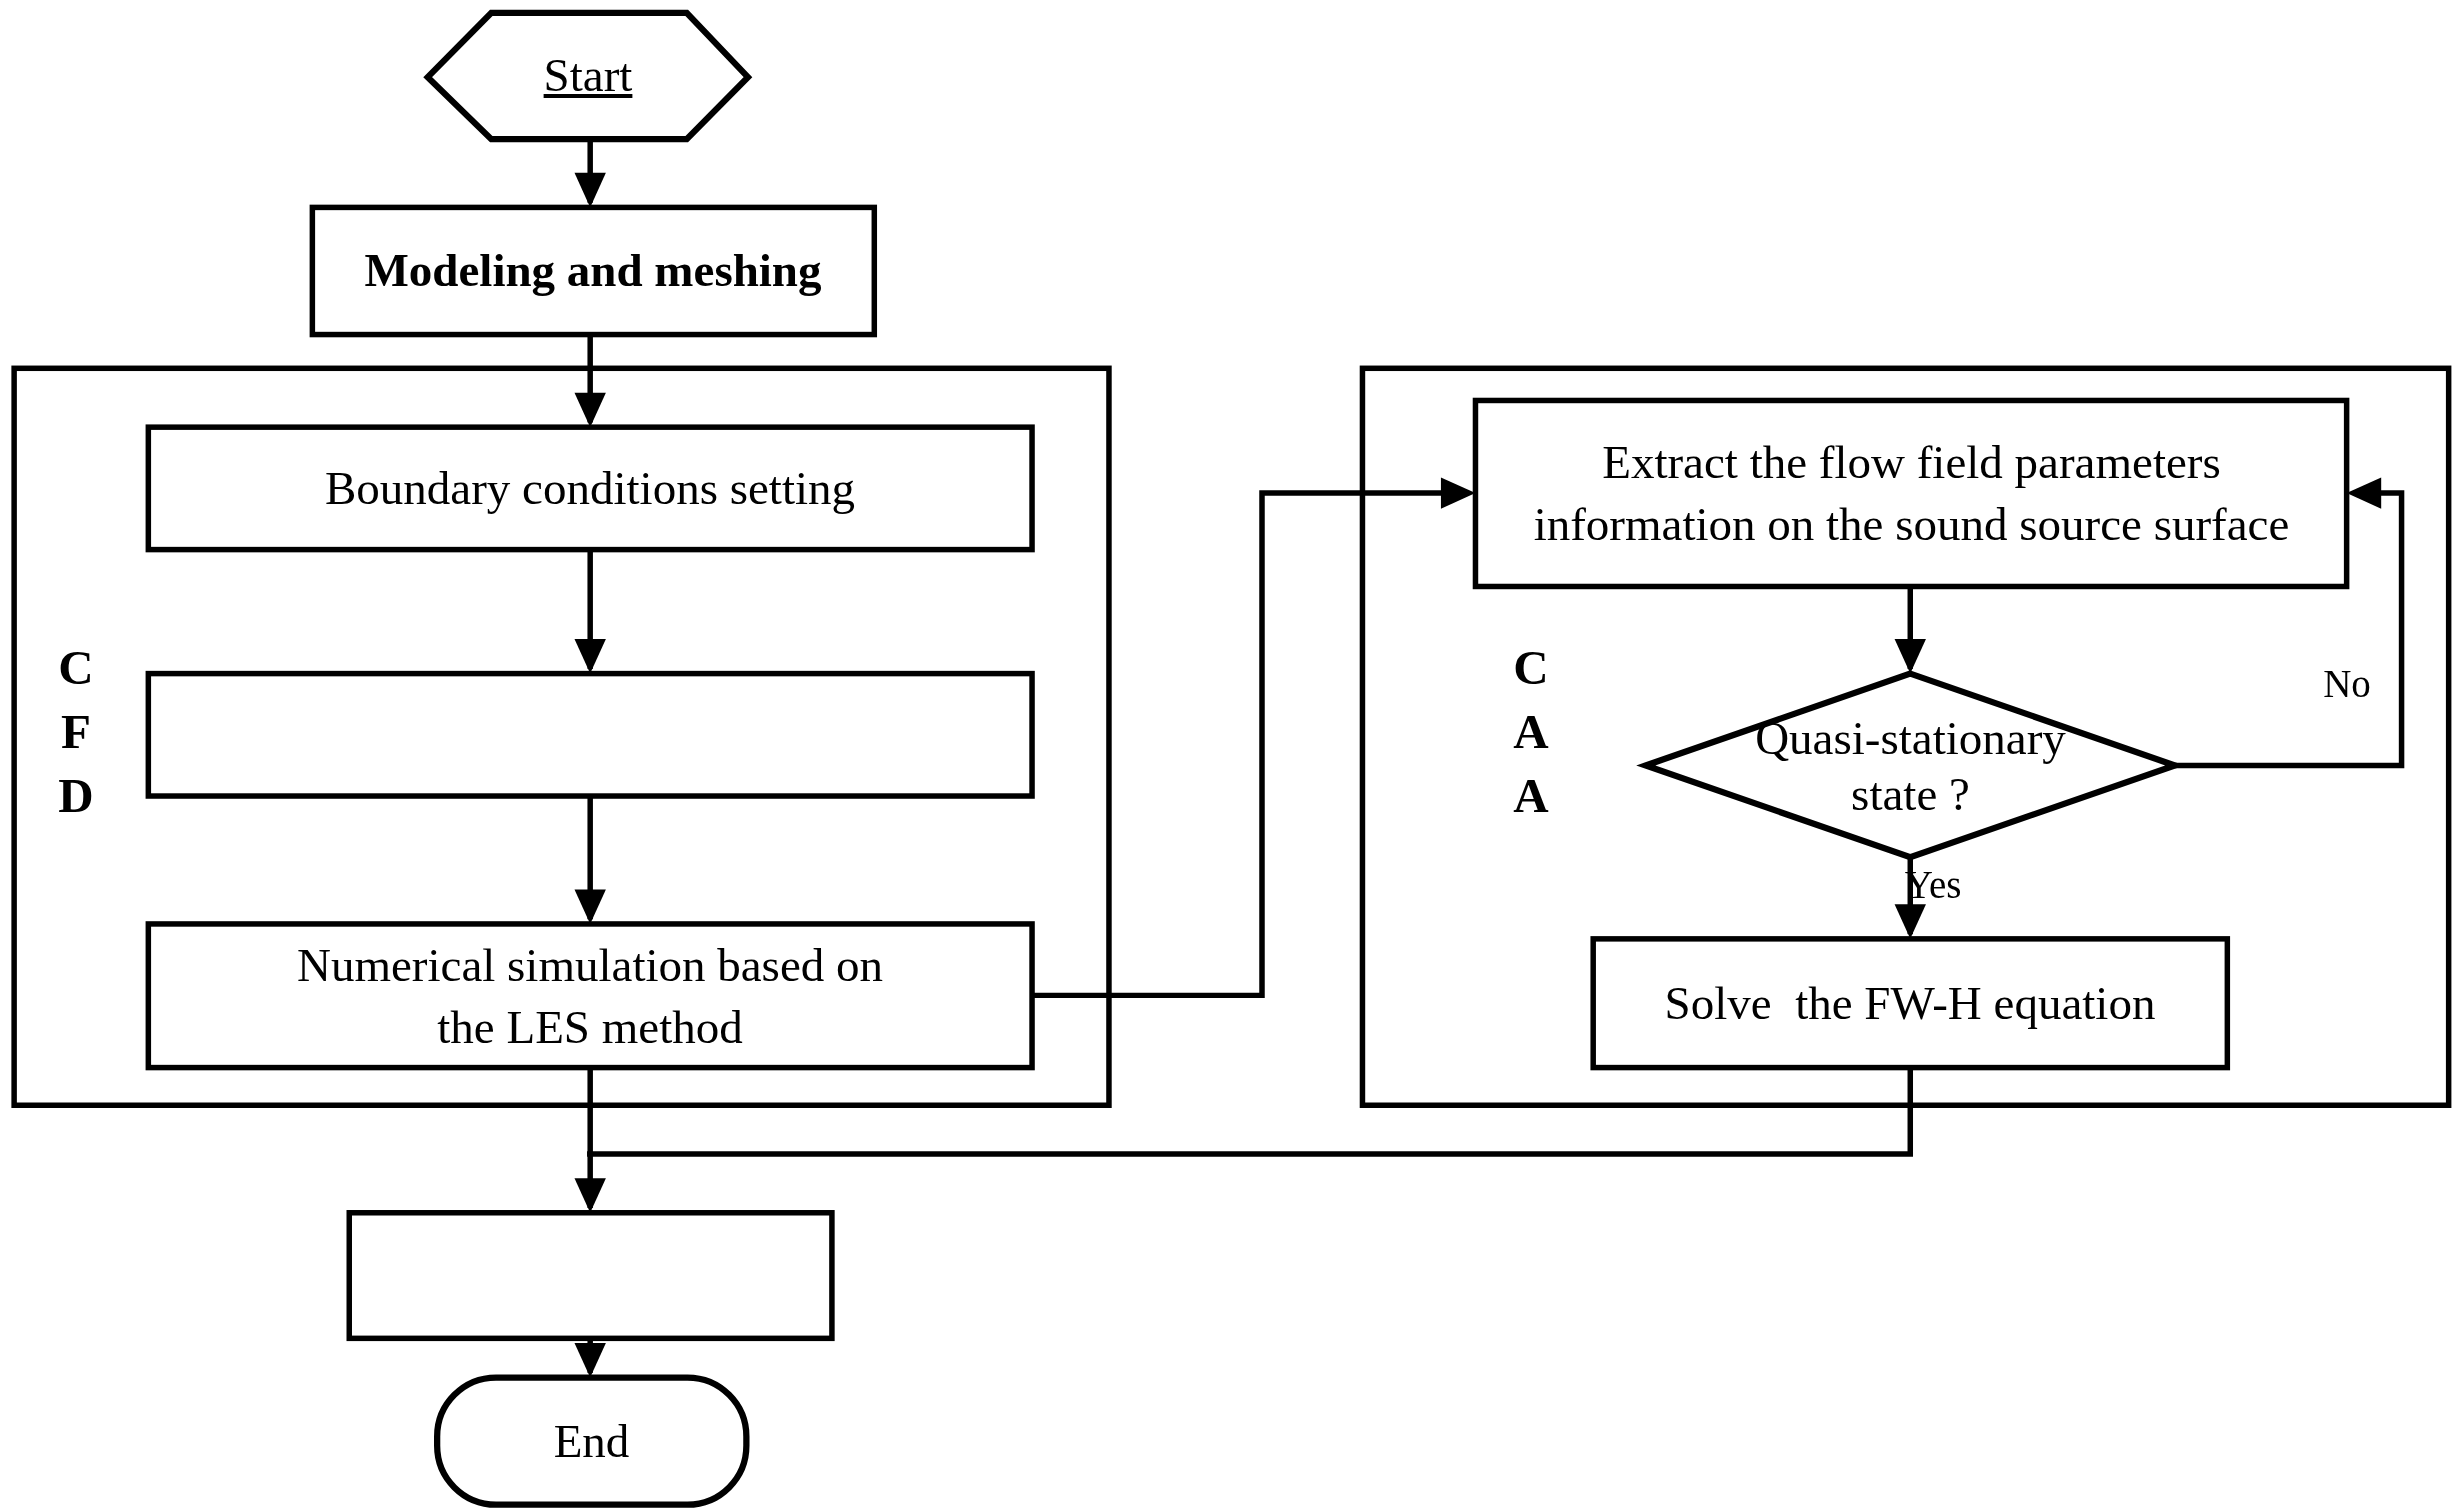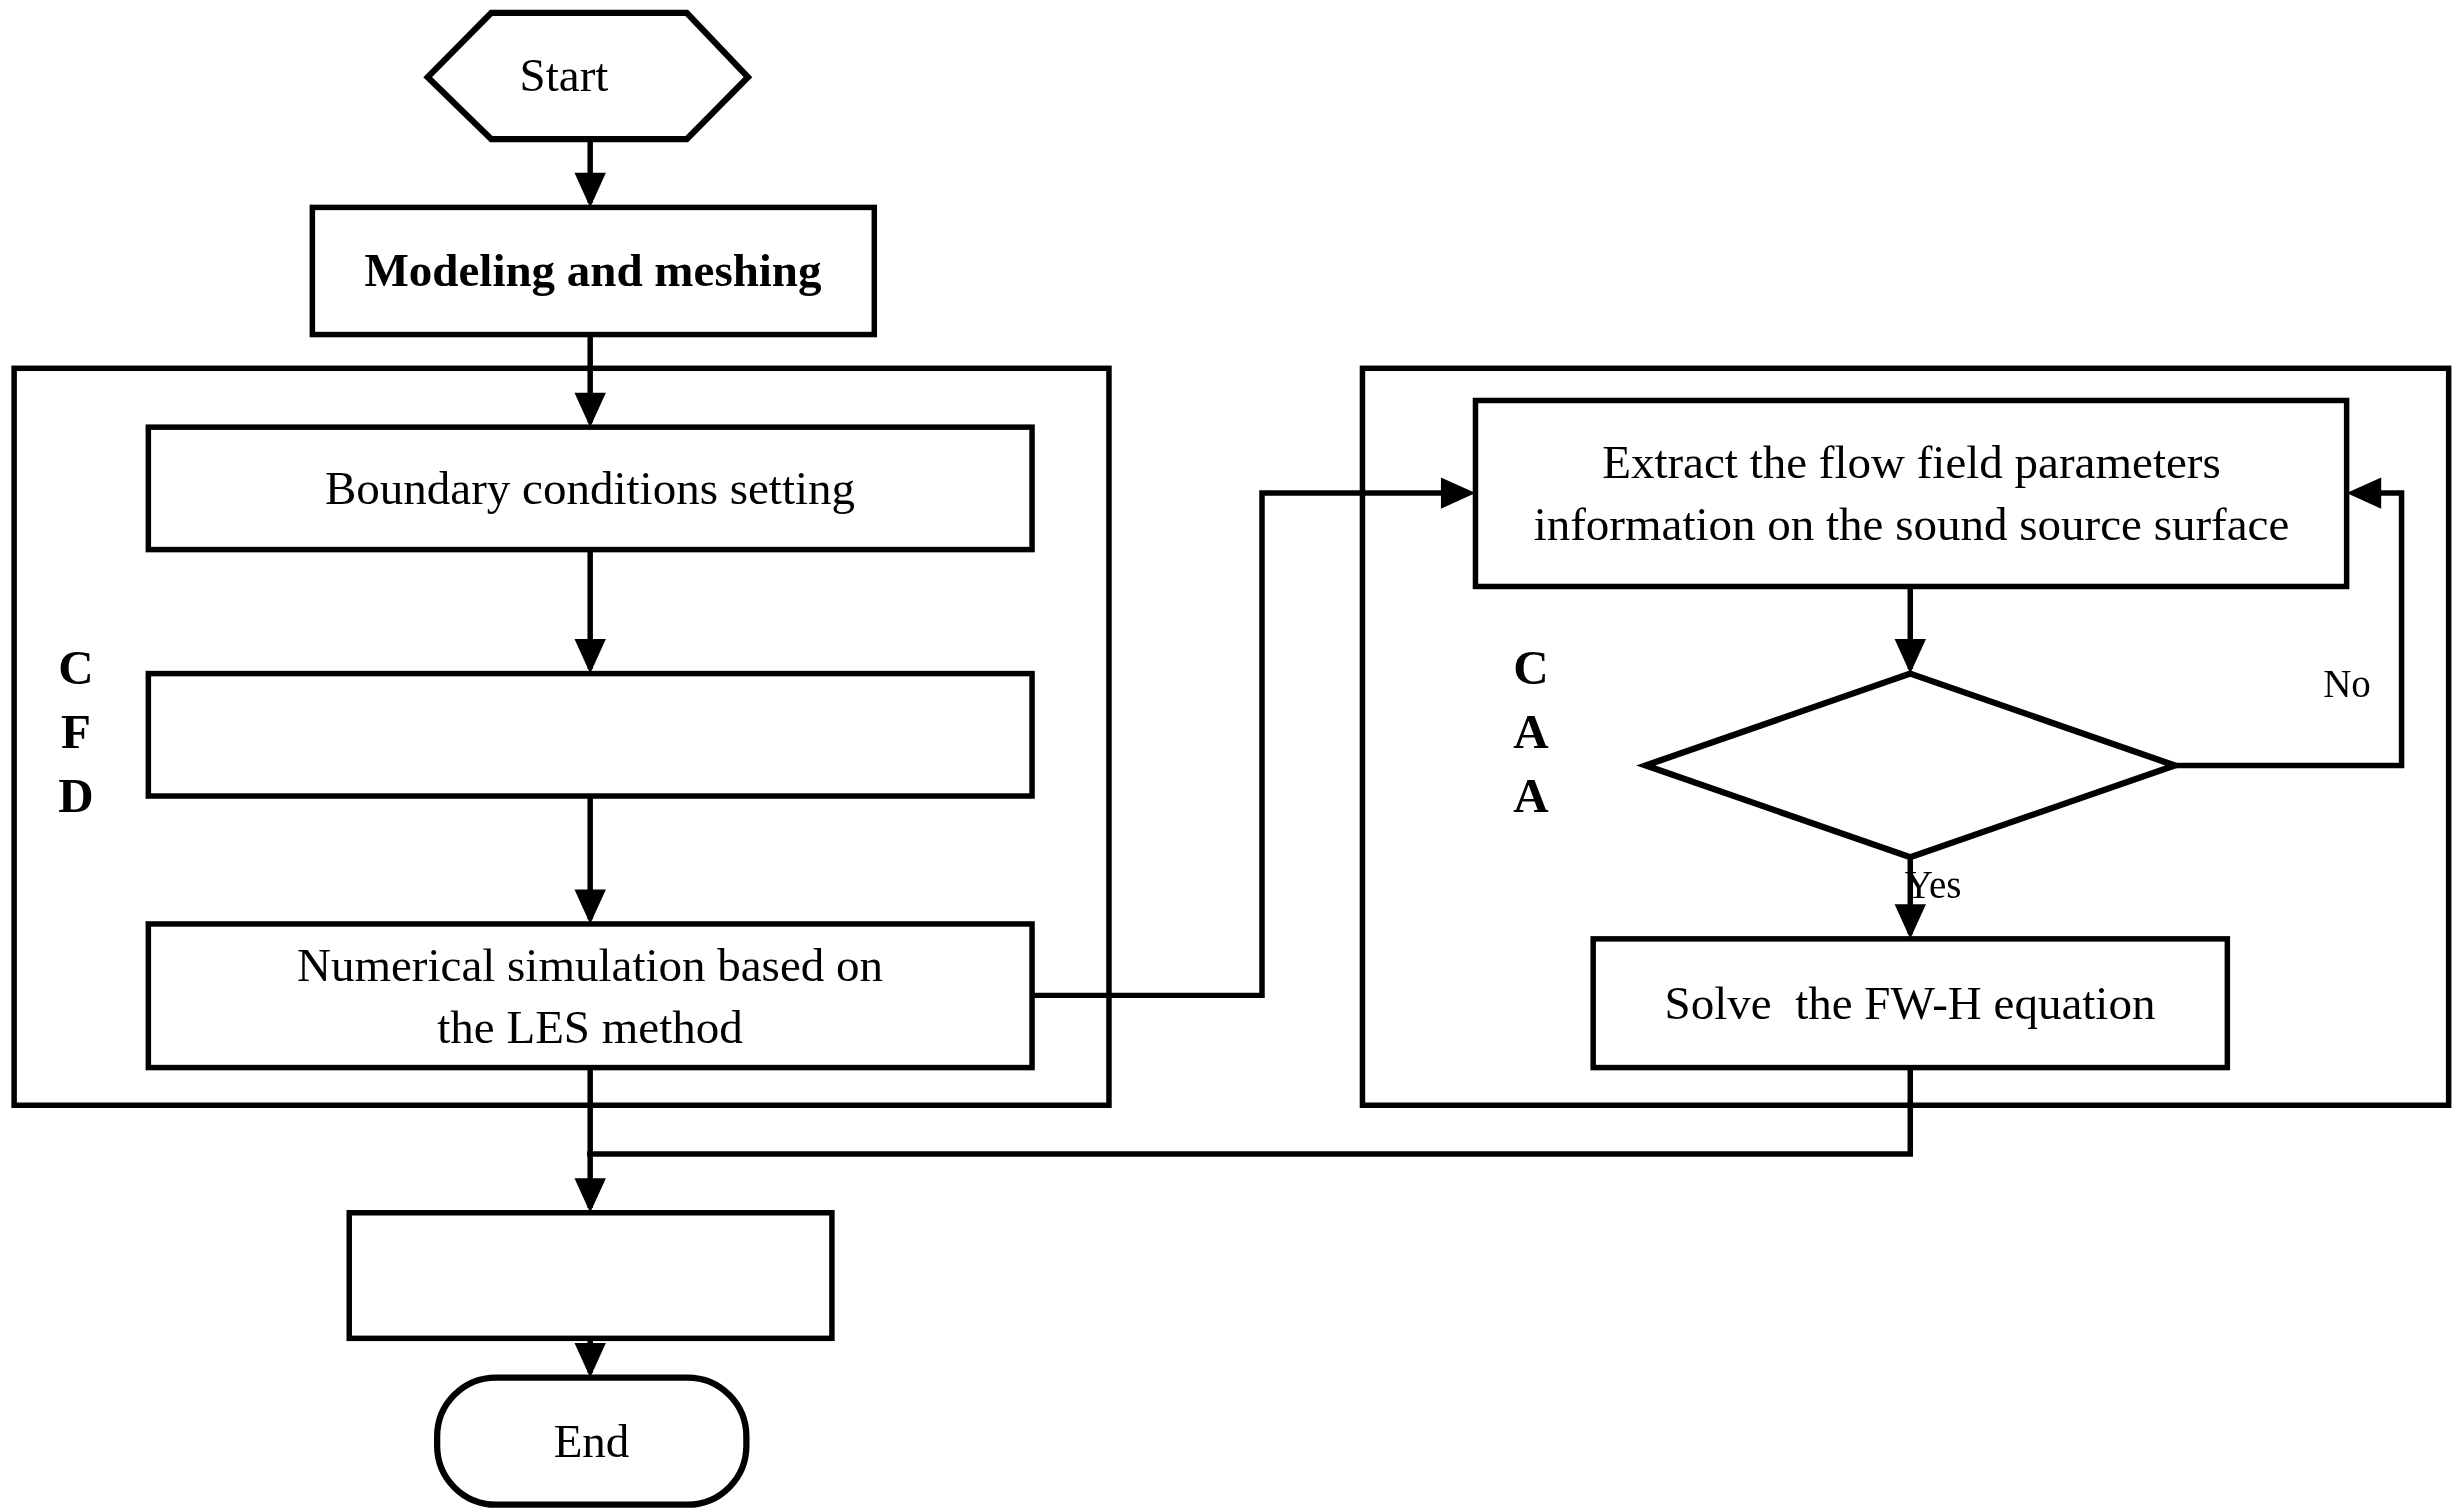--- a/index.html
+++ b/index.html
@@ -84,33 +84,35 @@
     <polygon points="752,858 732,814 772,814" fill="#000000"></polygon>
     <polygon points="752,1177 732,1133 772,1133" fill="#000000"></polygon>
     <polygon points="1880,628 1836,608 1836,648" fill="#000000"></polygon>
     <polygon points="2434,858 2414,814 2454,814" fill="#000000"></polygon>
     <polygon points="2434,1196 2414,1152 2454,1152" fill="#000000"></polygon>
     <polygon points="2990,628 3034,608 3034,648" fill="#000000"></polygon>
     <polygon points="752,1545 732,1501 772,1501" fill="#000000"></polygon>
     <polygon points="752,1755 732,1711 772,1711" fill="#000000"></polygon>
   </svg>
 
-  <div class="label" style="left:404px; top:12.6px; width:320px; height:126px;">Start</div>
+  <div class="label" style="left:428px; top:12.6px; width:320px; height:126px;text-decoration:underline;">Start</div>
 
   <div class="label" style="left:312px; top:207px; width:562px; height:127px;font-weight:bold;">Modeling and meshing</div>
 
   <div class="label" style="left:148px; top:427px; width:884px; height:122px;">Boundary conditions setting</div>
 
 
   <div class="label ws-pre-line" style="left:148px; top:924px; width:884px; height:144px;">Numerical simulation based on
 the LES method</div>
 
   <div class="label ws-pre-line" style="left:1476px; top:400px; width:871px; height:186px;">Extract the flow field parameters
 information on the sound source surface</div>
 
+  <div class="label ws-pre-line decision-text" style="left:1646px; top:684px; width:529px; height:165px;">Quasi-stationary
+state ?</div>
 
   <div class="label ws-pre-wrap" style="left:1593px; top:939px; width:634px; height:129px;">Solve  the FW-H equation</div>
 
 
   <div class="label" style="left:437px; top:1378px; width:309px; height:127px;text-align:right;">End</div>
 
   <div class="group-label" style="left:31px; top:636px; width:90px;">
     <span>C</span>
     <span>F</span>
     <span>D</span>

